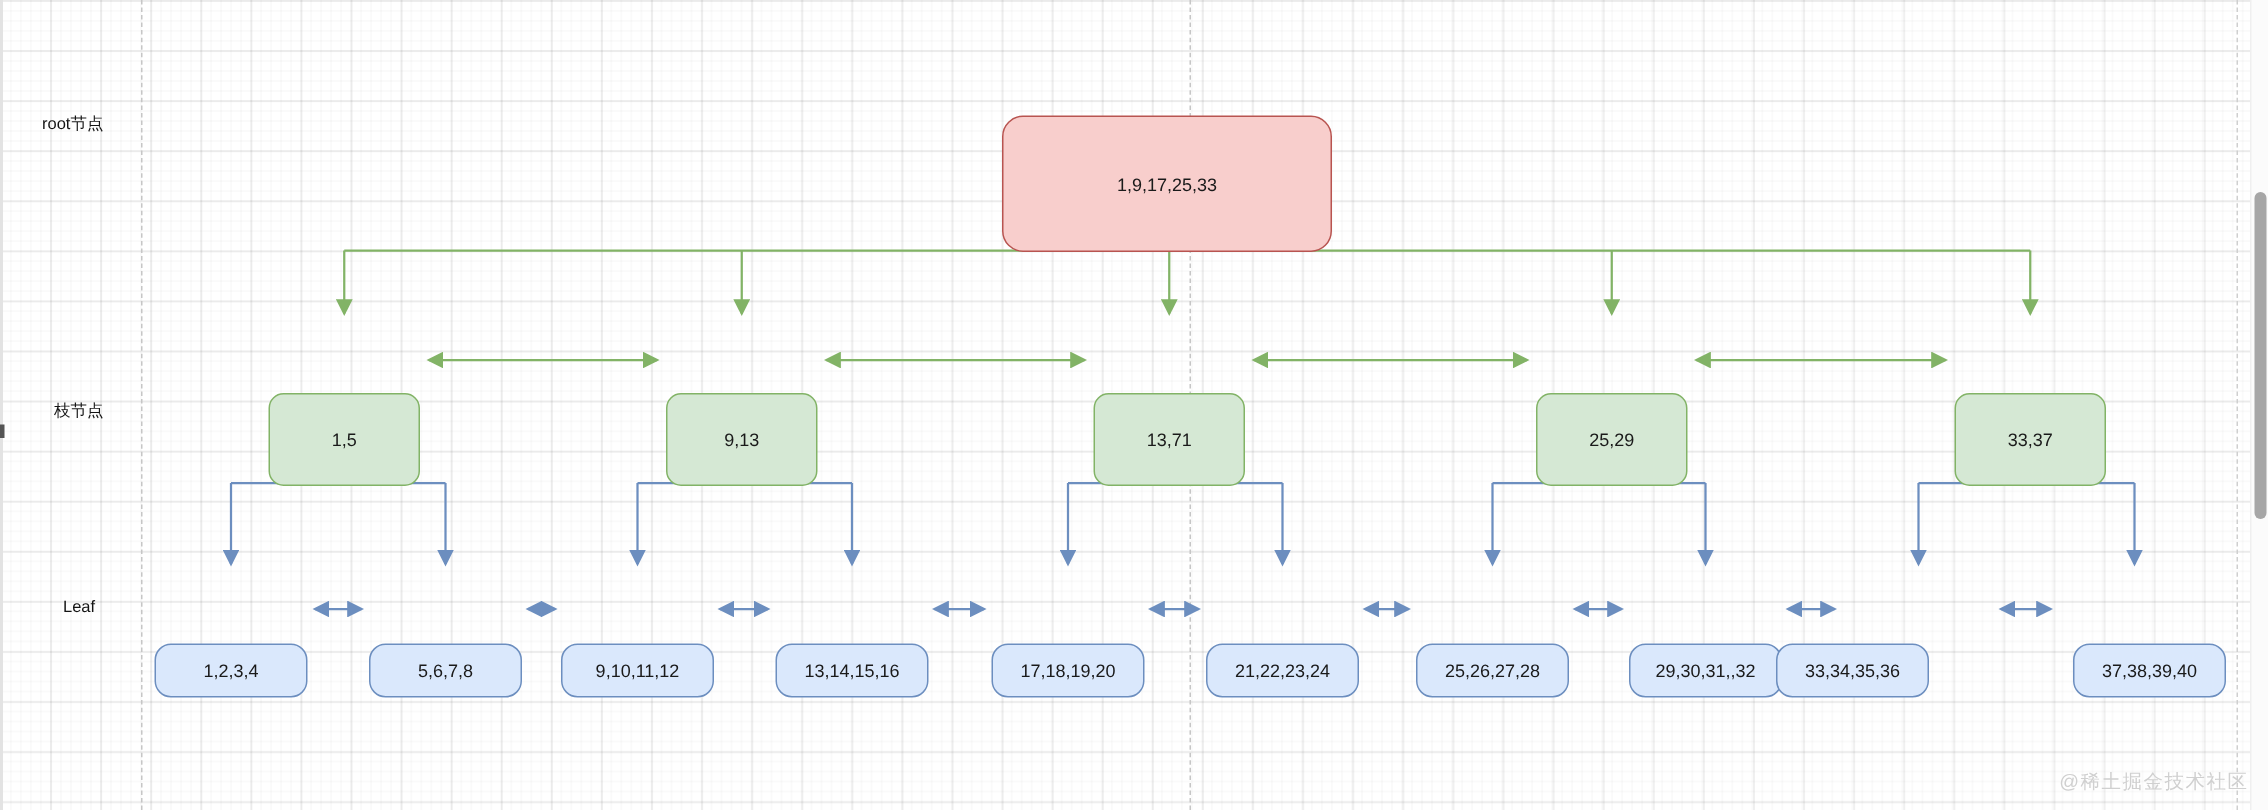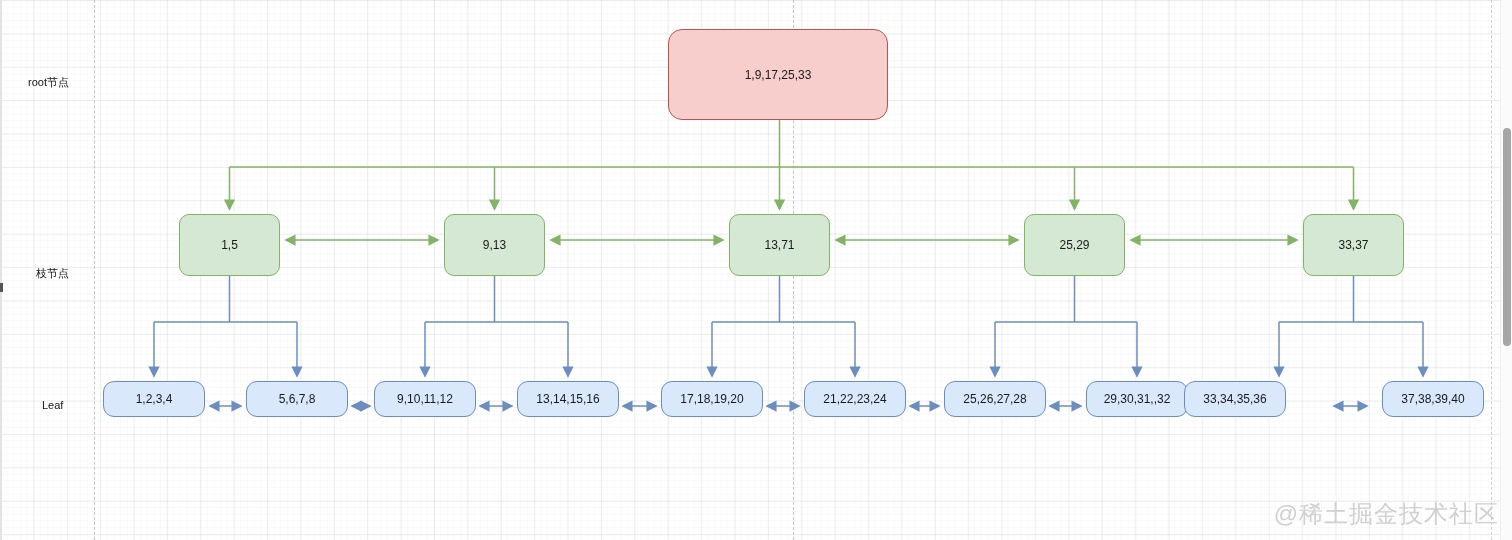--- a/index.html
+++ b/index.html
@@ -17,21 +17,21 @@
   .guide { position:absolute; top:0; bottom:0; width:0; border-left:1.5px dashed #c6c6c6; }
   .guide.g1 { left:94px; }
   .guide.g2 { left:793px; }
   .guide.g3 { left:1491px; border-left-color:#cfcfcf; }
 
   .edges { position:absolute; left:0; top:0; z-index:1; }
 
   .node {
     position:absolute; z-index:2; box-sizing:border-box;
     display:flex; align-items:center; justify-content:center;
-    font-size:12px; color:#1a1a1a; white-space:nowrap;
+    font-size:12px; color:#1a1a1a; white-space:nowrap;margin-top:48px;
   }
   .root-node {
     left:668px; top:29px; width:220px; height:91px;
     background:#f8cecc; border:1.6px solid #b85450; border-radius:14px;
   }
   .branch-node {
     top:214px; width:101px; height:62px;
     background:#d5e8d4; border:1.4px solid #82b366; border-radius:10px;
   }
   .leaf-node {
@@ -42,21 +42,21 @@
   .l1{left:103px}.l2{left:246px}.l3{left:374px}.l4{left:517px}.l5{left:661px}
   .l6{left:804px}.l7{left:944px}.l8{left:1086px}.l9{left:1184px}.l10{left:1382px}
 
   .row-label { position:absolute; z-index:2; font-size:11px; color:#141414; }
   .rl-root { left:28px; top:75px; }
   .rl-branch { left:36px; top:242px;margin-top:24px; }
   .rl-leaf { left:42px; top:399px; }
 
   .watermark {
     position:absolute; right:13px; bottom:10px; z-index:3;
-    font-size:24px; color:#d0d0d0; letter-spacing:1px;margin-left:11px;
+    font-size:13px; color:#d0d0d0; letter-spacing:1px;margin-left:11px;
   }
 
   .left-edge { position:absolute; left:0; top:0; bottom:0; width:2px; background:#e3e3e3; }
   .left-tick { position:absolute; left:0; top:283px; width:3px; height:9px; background:#555; }
 
   .scrollbar-track {
     position:absolute; right:0; top:0; bottom:0; width:11px; z-index:4;
     background:#fbfbfb; border-left:1px solid #efefef;
   }
   .scrollbar-thumb {

